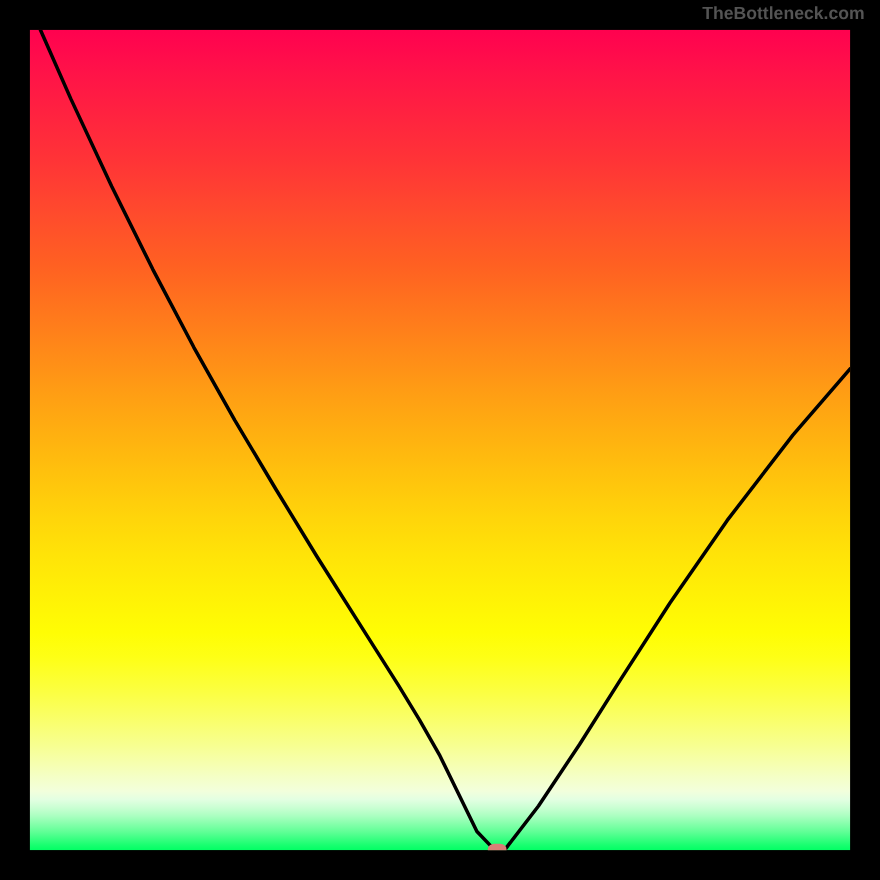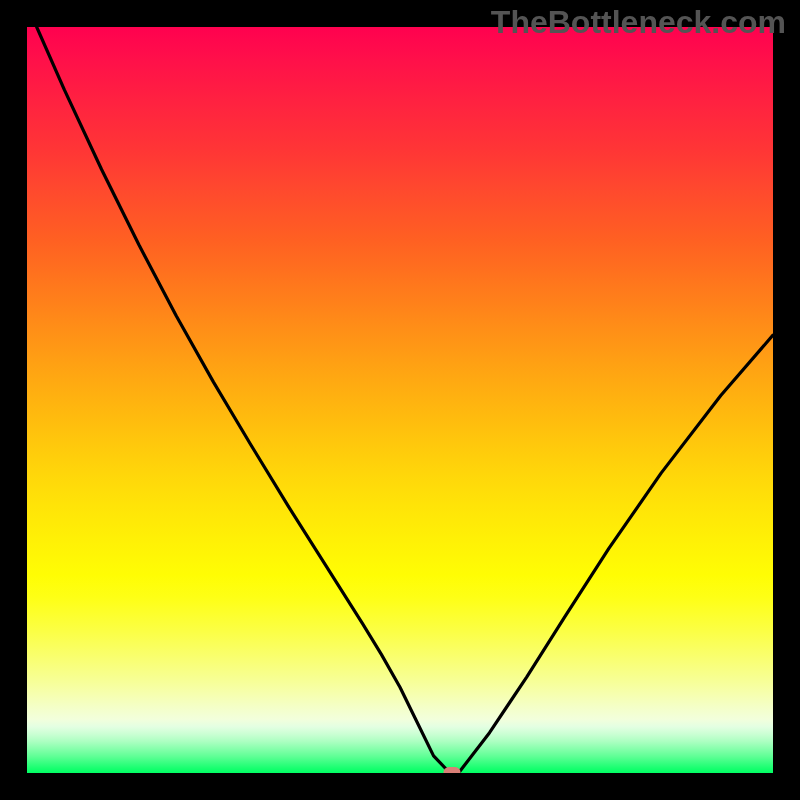--- a/index.html
+++ b/index.html
@@ -15,21 +15,21 @@
     width: 800px;
     height: 800px;
     background: #000000;
   }
   .attribution {
     position: absolute;
     top: 4px;
     right: 14px;
     color: #545454;
     font-family: Arial, Helvetica, sans-serif;
-    font-size: 32px;
+    font-size: 16px;
     font-weight: 700;
     letter-spacing: 0px;
     z-index: 5;
     pointer-events: none;
   }
   .plot {
     position: absolute;
     left: 27px;
     top: 27px;
     width: 746px;

